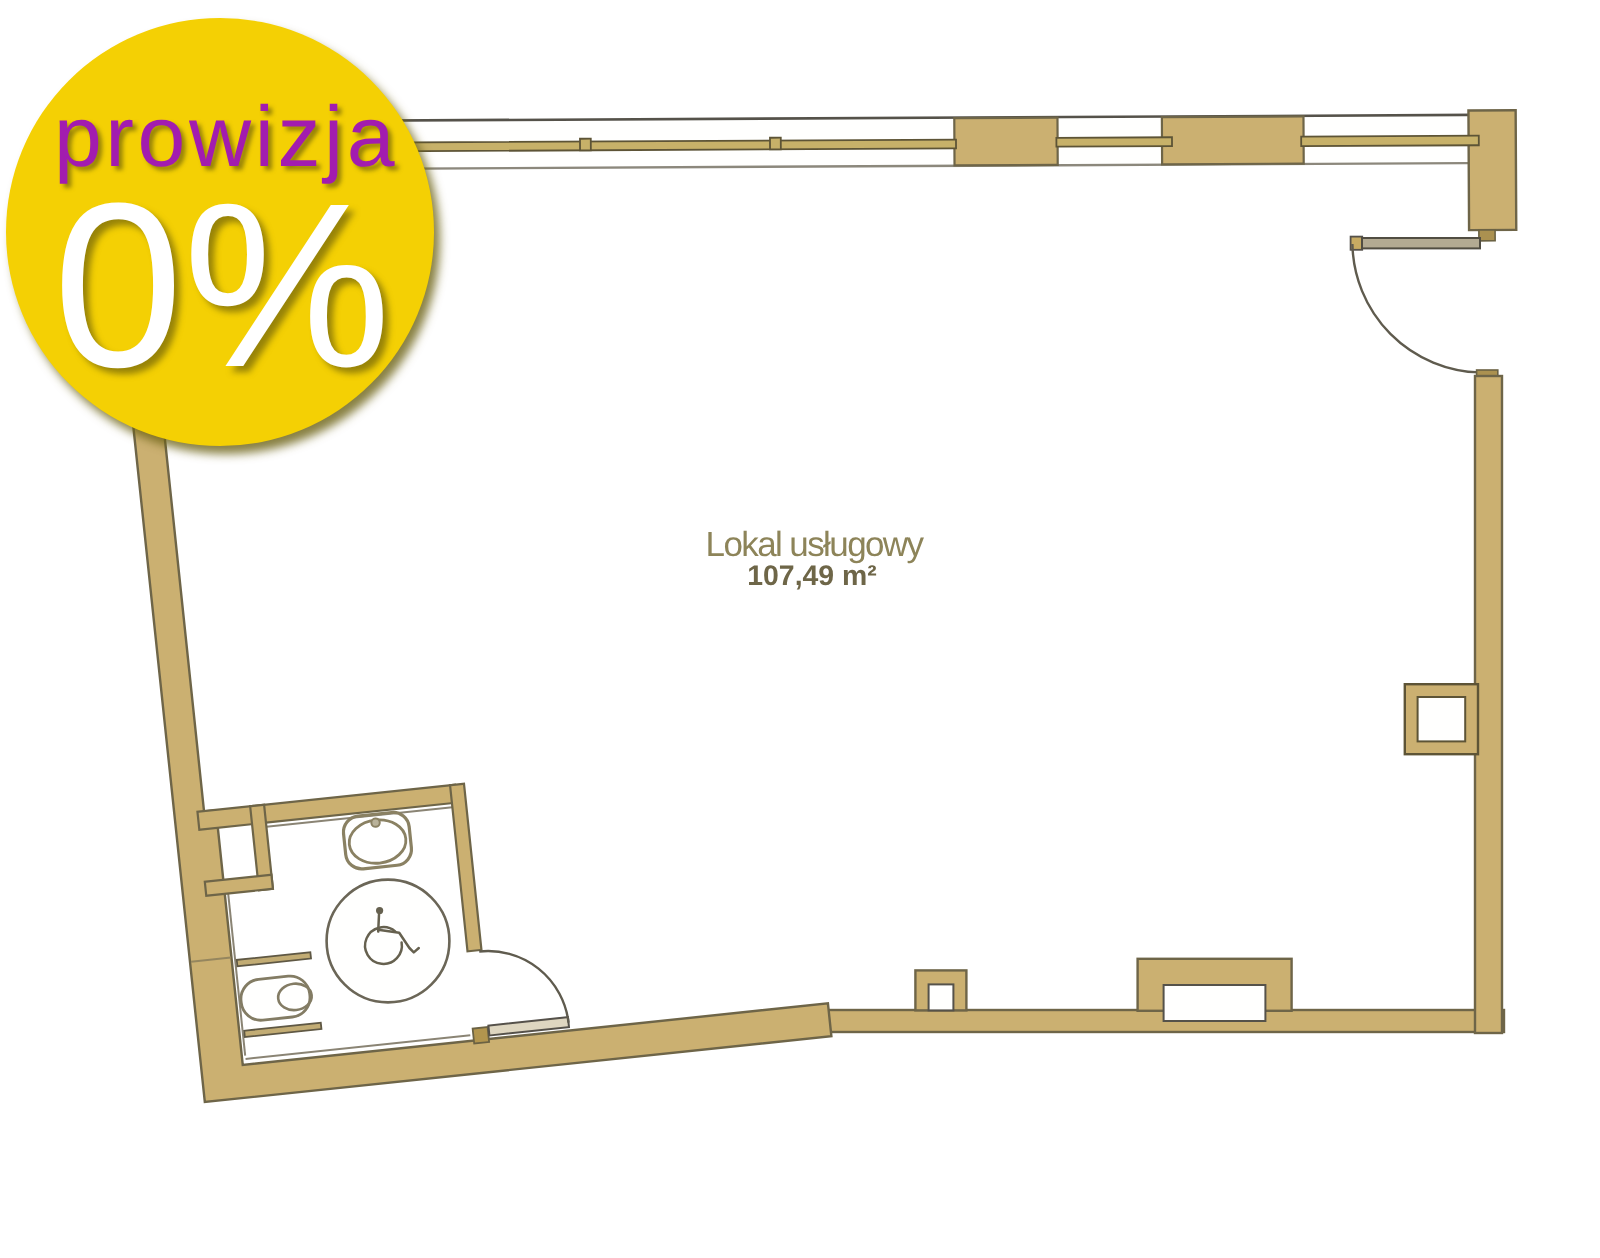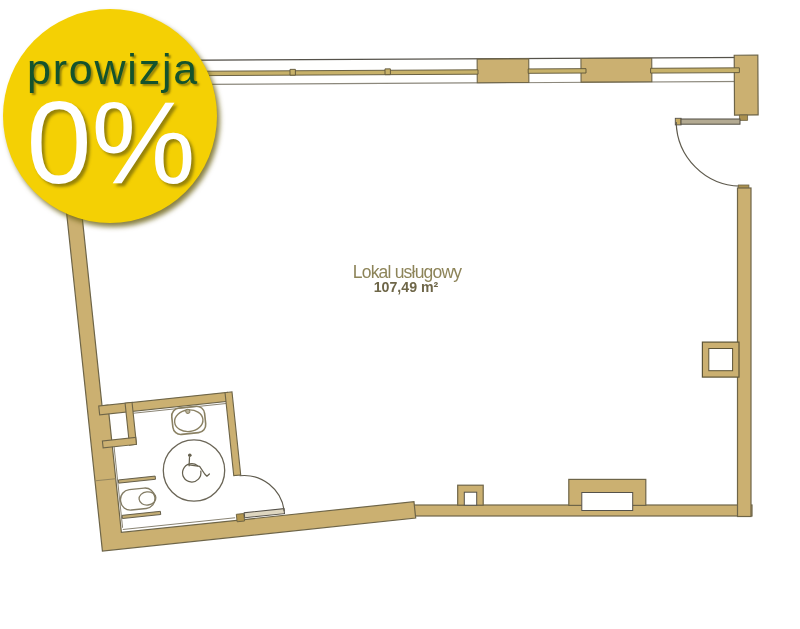--- a/index.html
+++ b/index.html
@@ -2,21 +2,21 @@
 <html><head>
 <meta charset="utf-8">
 <style>
   html,body{margin:0;padding:0;background:#ffffff;}
   #stage{position:relative;width:800px;height:629px;background:#ffffff;overflow:hidden;
          font-family:"Liberation Sans", sans-serif;}
   #plan{position:absolute;left:0;top:0;}
   #badge{position:absolute;left:3px;top:9px;width:214px;height:214px;border-radius:50%;
          background:#f4d004;box-shadow:3px 4px 5px rgba(108,97,20,.8);
          display:flex;flex-direction:column;align-items:center;}
-  #badge .l1{margin-top:39px;margin-left:6px;font-size:43px;color:#14532d;letter-spacing:1.8px;
+  #badge .l1{margin-top:39px;margin-left:6px;font-size:43px;color:#a21caf;letter-spacing:1.8px;
              text-shadow:2px 2px 2px rgba(120,105,10,.75);line-height:1;}
   #badge .l2{margin-top:-7px;margin-left:2px;font-size:117px;color:#fff;letter-spacing:0px;
              text-shadow:3px 3px 3px rgba(120,105,10,.75);line-height:1;}
 </style>
 </head>
 <body>
 <div id="stage">
 <svg id="plan" width="800" height="629" viewBox="0 0 800 629">
   <g transform="rotate(-0.3 400 71)">
 

